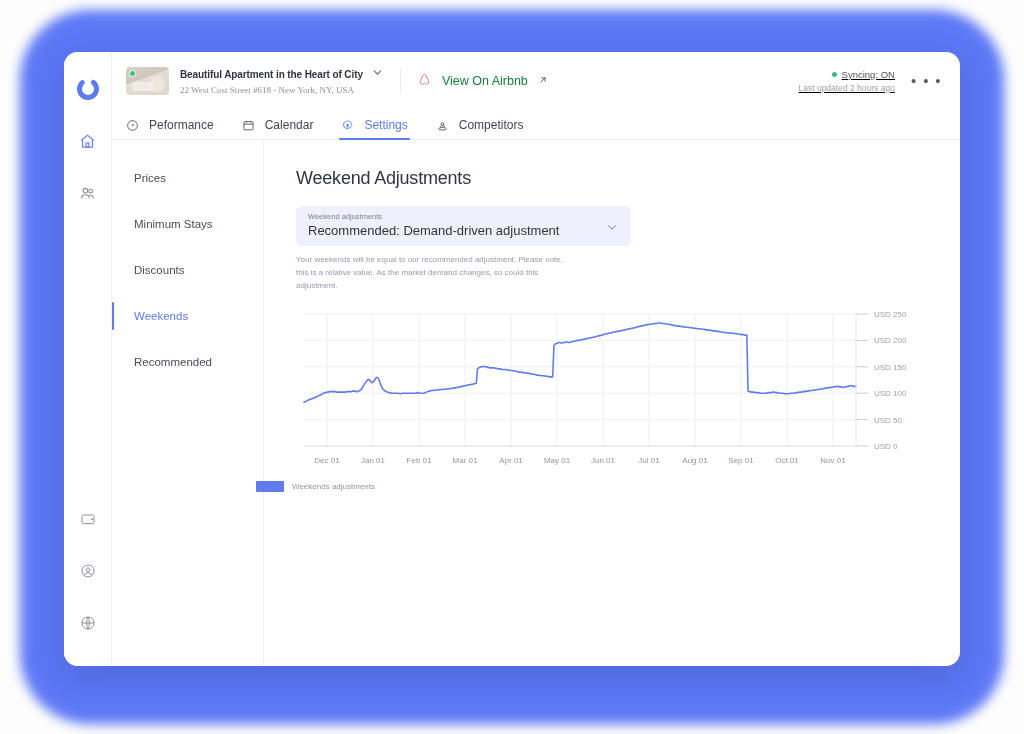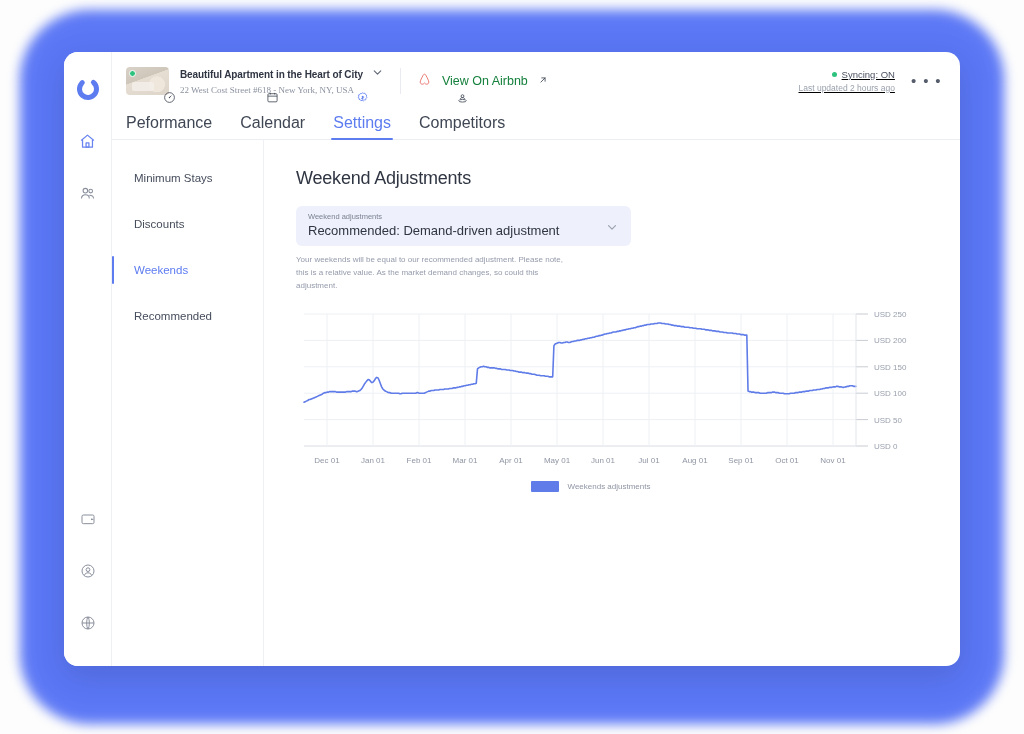--- a/index.html
+++ b/index.html
@@ -111,23 +111,23 @@
   
   #tabs {
     position: absolute; left: 48px; top: 57px; right: 0;
     height: 31px;
     display: flex; align-items: flex-end;
     padding-left: 14px;
     border-bottom: 1px solid #eceef3;
   }
   .tab {
     display: flex; align-items: center; gap: 10px;
-    font-size: 16px; color: #3f4654;
+    font-size: 12px; color: #3f4654;
     padding: 0 0 7px 0; margin-right: 28px;
-    cursor: pointer; position: relative; flex-direction: column;
+    cursor: pointer; position: relative;
   }
   .tab.active { color: #5d7cf0; }
   .tab.active::after {
     content:""; position:absolute; left:-2px; right:-2px; bottom:-1px;
     height: 2px; background: #5d7cf0; border-radius: 2px;
   }
   .tab svg { display: block; }
 
   
   #content { position: absolute; left: 48px; top: 88px; right: 0; bottom: 0; display: flex; }
@@ -173,21 +173,21 @@
     margin-top: 8px; font-size: 8px; color: #959bab; line-height: 1.6;
     max-width: 280px;
   }
 
   
   #chart-block { margin-top: 14px; }
   #chart-svg { display: block; }
   .ylabel { font-size: 8px; fill: #9aa0ad; }
   .xlabel { font-size: 8px; fill: #8f95a3; }
   #legend {
-    display: flex; align-items: center; justify-content: center;
+    display: flex; align-items: center; 
     gap: 8px; margin-top: 10px; margin-left: -40px;
   }
   .legend-swatch { width: 28px; height: 11px; background: #5f7ce8; border-radius: 1px; }
   .legend-text { font-size: 8px; color: #8f95a3; }
 </style>
 </head>
 <body>
 
 <div id="frame-glow"></div>
 
@@ -336,20 +336,21 @@
             <ellipse cx="12" cy="18" rx="7" ry="2.4"></ellipse>
         </svg>
       </span>
       <span>Competitors</span>
     </div>
   </div>
 
   <div id="content">
 
     <div id="submenu">
+      <div class="sub-item">Prices</div>
       <div class="sub-item">Minimum Stays</div>
       <div class="sub-item">Discounts</div>
       <div class="sub-item active">Weekends</div>
       <div class="sub-item">Recommended</div>
     </div>
 
     <div id="main">
       <h1 id="page-title">Weekend Adjustments</h1>
 
       <div id="select-field">

